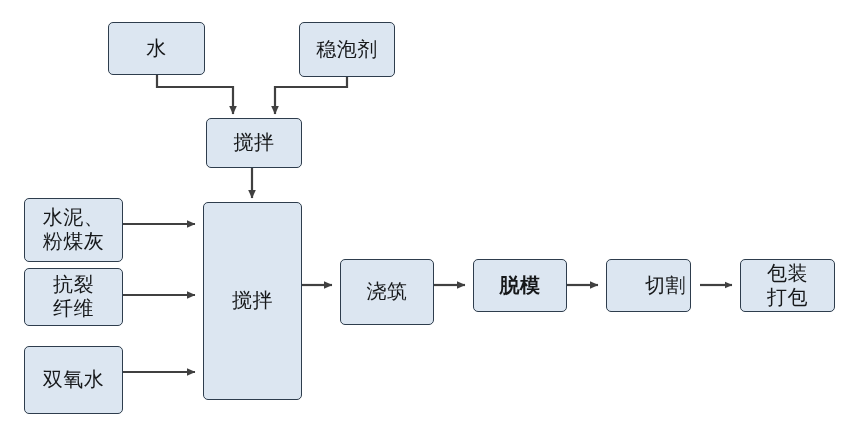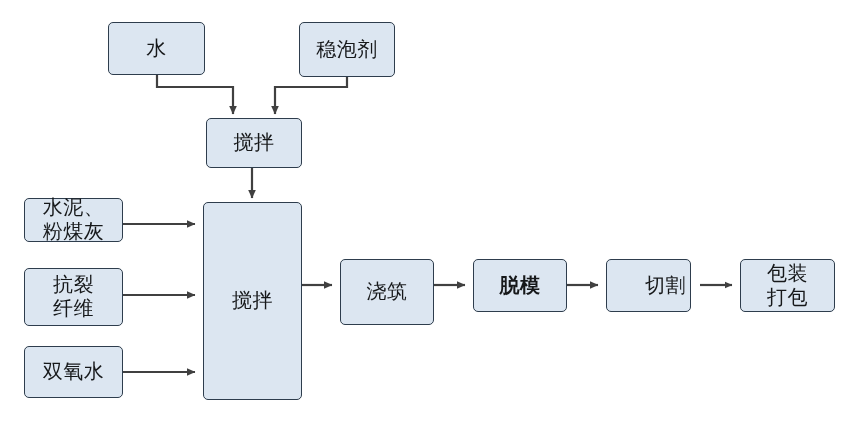--- a/index.html
+++ b/index.html
@@ -83,27 +83,27 @@
       <path d="M700,285 L732,285" marker-end="url(#arrowsm)"></path>
     </g>
   </svg>
 
   <div class="node" style="left:108px; top:22px; width:97px; height:53px;">水</div>
 
   <div class="node" style="left:299px; top:22px; width:96px; height:55px;">稳泡剂</div>
 
   <div class="node" style="left:206px; top:118px; width:96px; height:50px;">搅拌</div>
 
-  <div class="node" style="left:24px; top:198px; width:99px; height:44px;">水泥、
+  <div class="node" style="left:24px; top:198px; width:99px; height:64px;">水泥、
 粉煤灰</div>
 
   <div class="node" style="left:24px; top:268px; width:99px; height:58px;">抗裂
 纤维</div>
 
-  <div class="node" style="left:24px; top:346px; width:99px; height:52px;">双氧水</div>
+  <div class="node" style="left:24px; top:346px; width:99px; height:68px;">双氧水</div>
 
   <div class="node tall" style="left:203px; top:202px; width:99px; height:198px;">搅拌</div>
 
   <div class="node" style="left:340px; top:259px; width:94px; height:66px;">浇筑</div>
 
   <div class="node" style="left:473px; top:259px; width:94px; height:53px;font-weight:bold;">脱模</div>
 
   <div class="node" style="left:606px; top:259px; width:85px; height:53px;padding-left:34px;">切割</div>
 
   <div class="node" style="left:740px; top:259px; width:95px; height:53px;">包装

